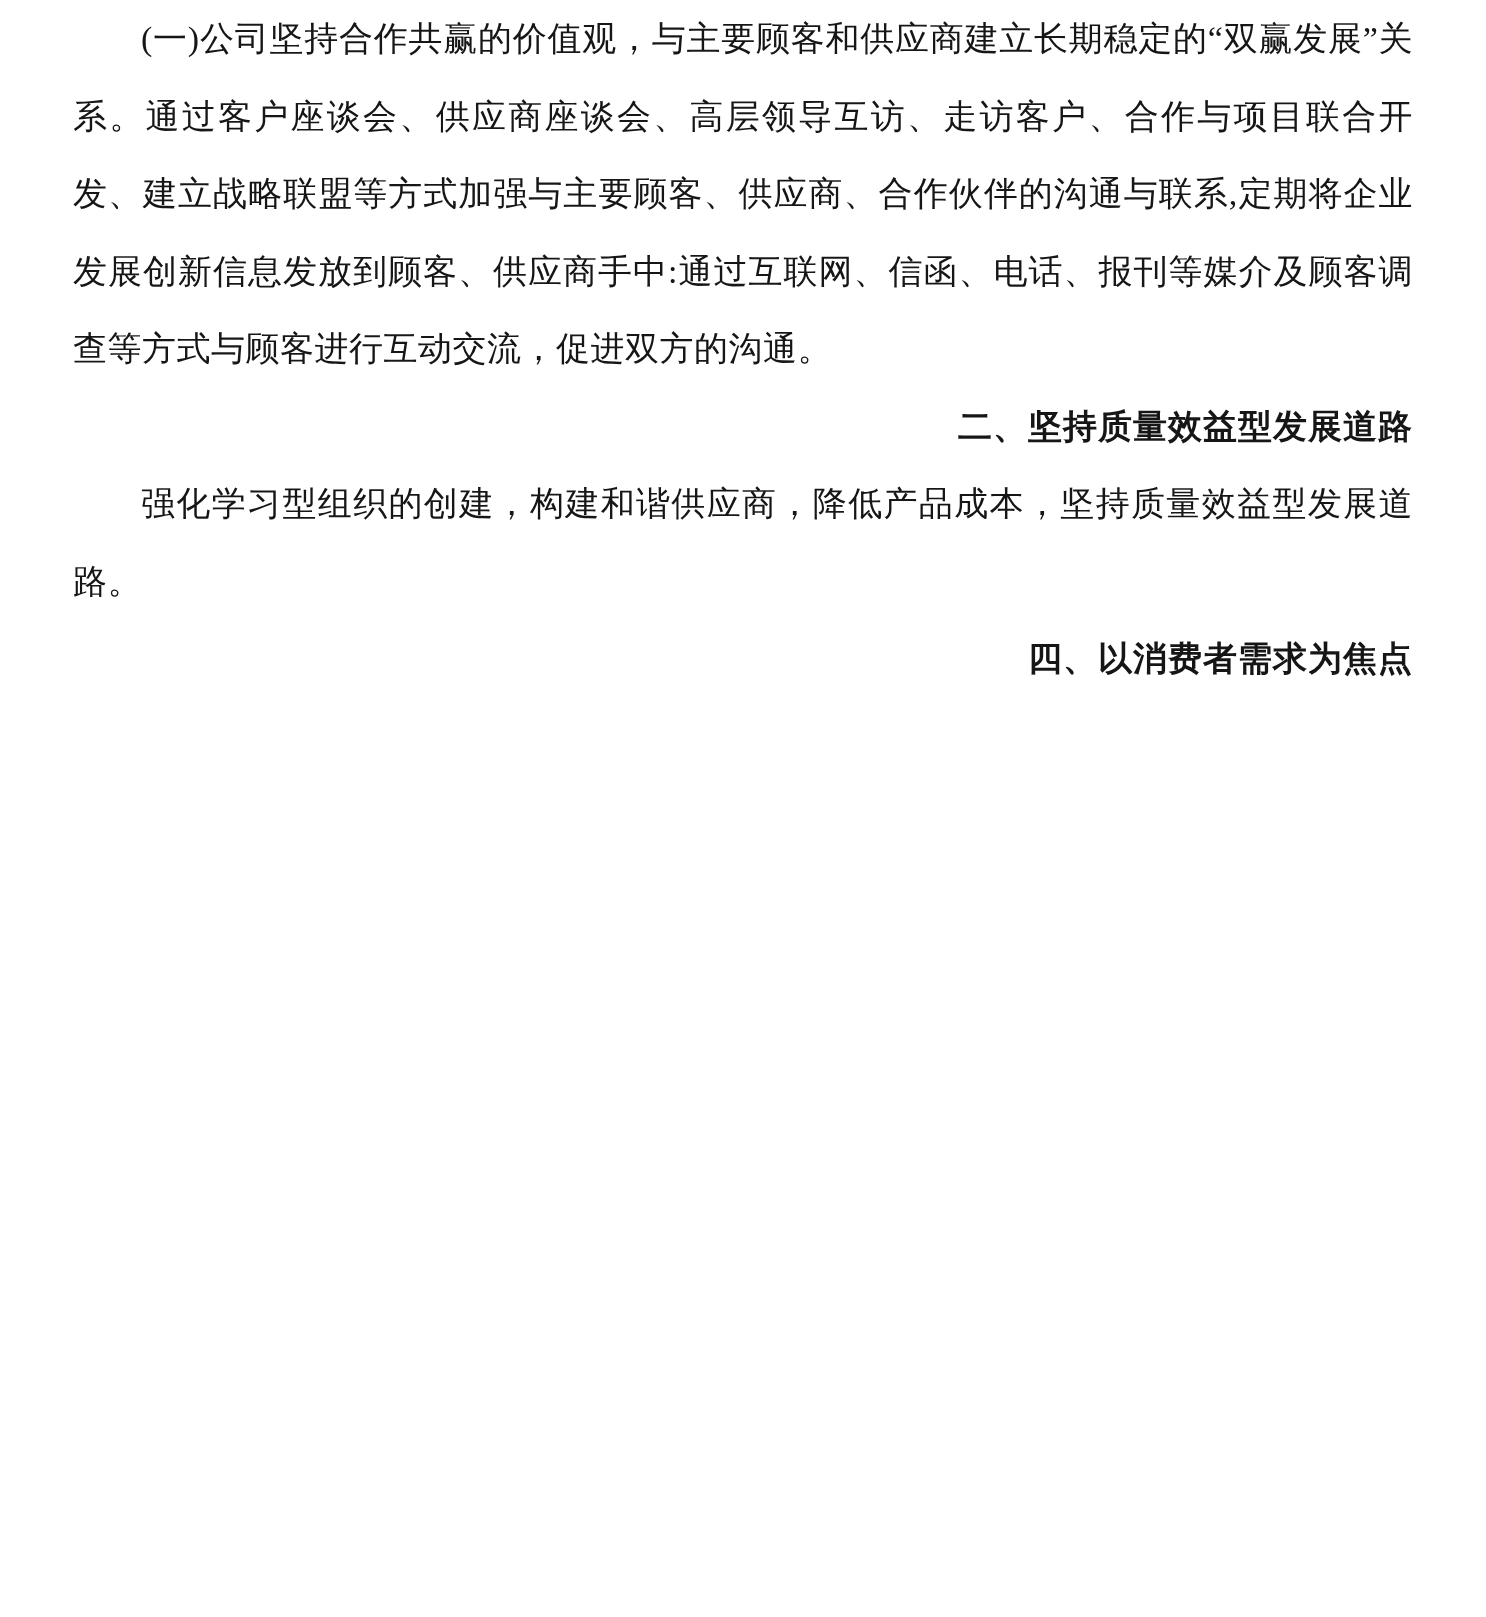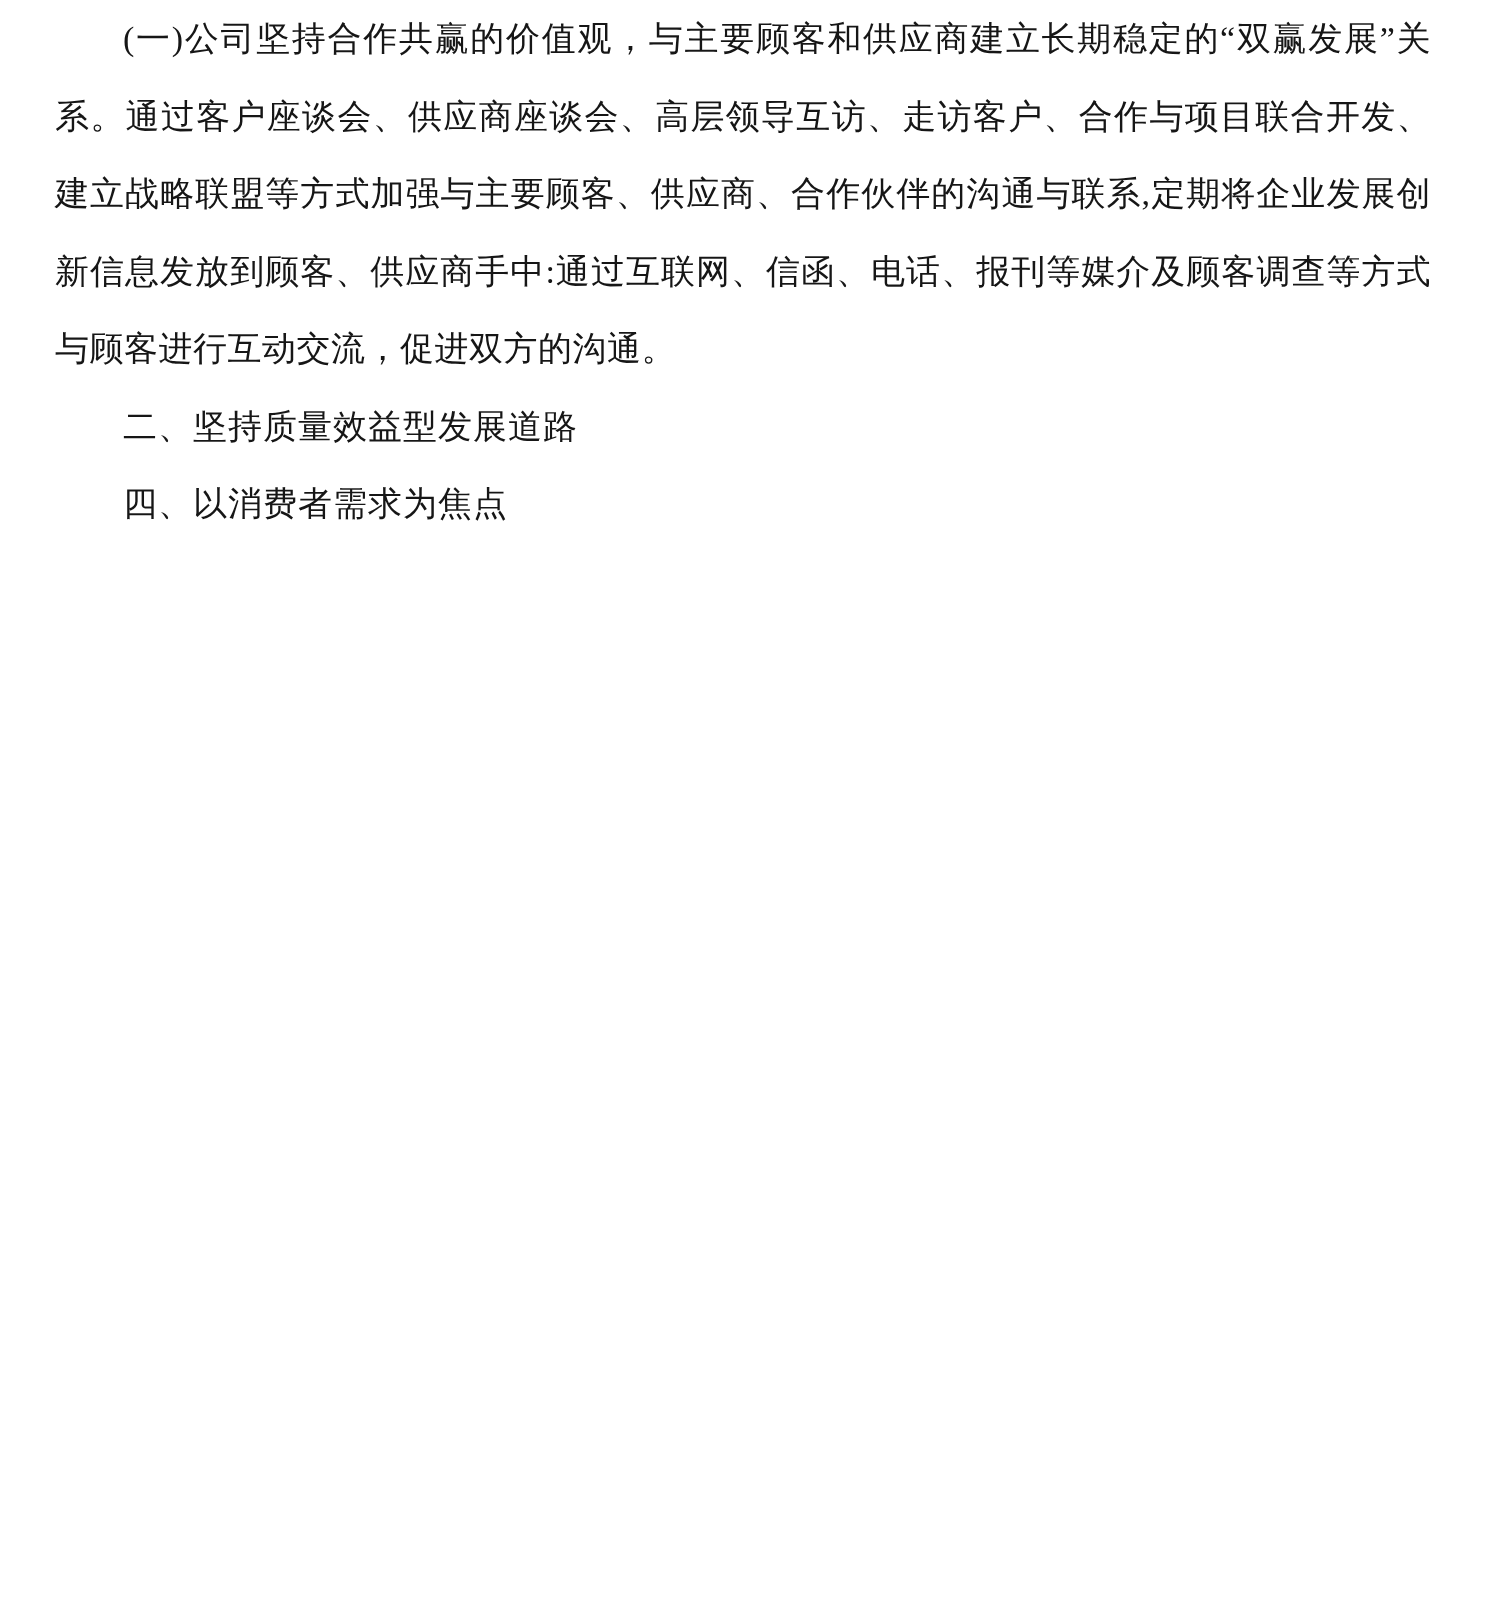--- a/index.html
+++ b/index.html
@@ -5,45 +5,46 @@
   html, body {
     margin: 0;
     padding: 0;
     background: #ffffff;
   }
   .page {
     position: relative;
     width: 1486px;
     height: 1617px;
     box-sizing: border-box;
-    padding: 0 55px;
+    padding: 0 73px;
     overflow: hidden;
     background: #ffffff;
     font-family: "Liberation Serif", "DejaVu Serif", serif;
   }
   .block {
     margin: 0;
     padding: 0;
     font-size: 34px;
     line-height: 77.5px;
     color: #161616;
     text-indent: 2em;
     text-align: justify;
     text-justify: inter-ideograph;
     letter-spacing: 0.5px;
     word-break: break-all;
   }
   .block.heading {
-    font-weight: normal;
-    text-align: left;
+    font-weight: bold;
+    text-align: right;
     letter-spacing: 1px;
   }
 </style>
 </head>
 <body>
 
 <div class="page" style="background: rgb(255, 255, 255);">
   <div id="doc-body">
       <div class="block" style="color: rgb(22, 22, 22);">(一)公司坚持合作共赢的价值观，与主要顾客和供应商建立长期稳定的“双赢发展”关系。通过客户座谈会、供应商座谈会、高层领导互访、走访客户、合作与项目联合开发、建立战略联盟等方式加强与主要顾客、供应商、合作伙伴的沟通与联系,定期将企业发展创新信息发放到顾客、供应商手中:通过互联网、信函、电话、报刊等媒介及顾客调查等方式与顾客进行互动交流，促进双方的沟通。</div>
       <div class="block heading" style="color: rgb(22, 22, 22);">二、坚持质量效益型发展道路</div>
+      <div class="block" style="color: rgb(22, 22, 22);">强化学习型组织的创建，构建和谐供应商，降低产品成本，坚持质量效益型发展道路。</div>
       <div class="block heading" style="color: rgb(22, 22, 22);">四、以消费者需求为焦点</div>
     </div>
 </div>
 
 </body></html>

